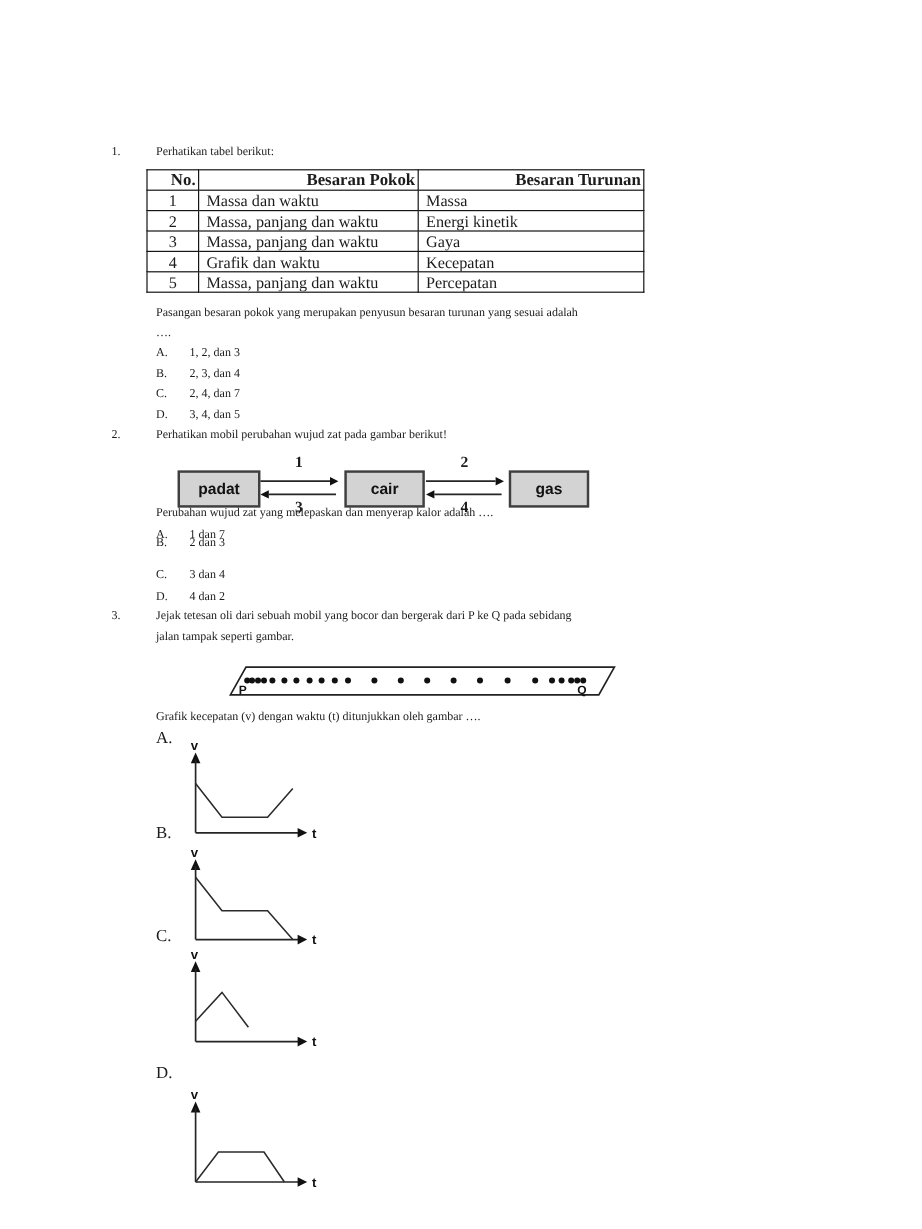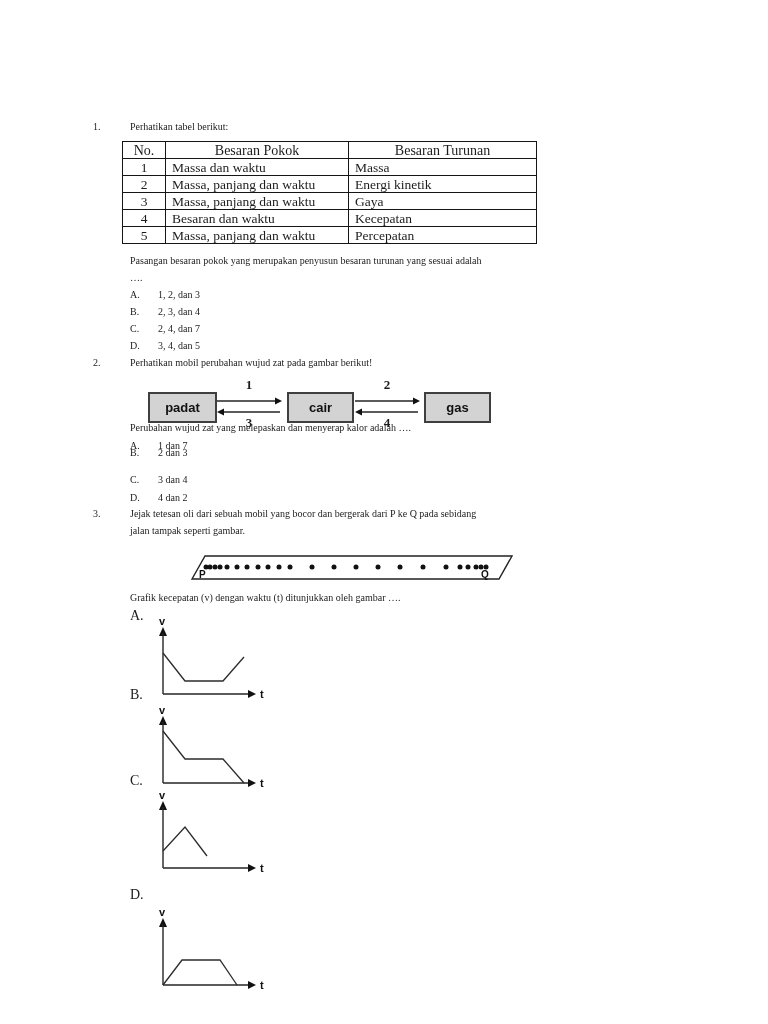--- a/index.html
+++ b/index.html
@@ -10,21 +10,21 @@
   .abs{position:absolute;}
   .line{font-size:10px;line-height:17px;white-space:nowrap;}
   .qnum{display:inline-block;width:37px;}
   .olet{display:inline-block;width:28px;}
 
   table.qtable{border-collapse:collapse;table-layout:fixed;background:#fff;}
   table.qtable th,table.qtable td{
     border:1px solid #151515;height:16px;line-height:15px;
     font-size:13.5px;padding:0 4px 0 6px;overflow:hidden;white-space:nowrap;
   }
-  table.qtable th{font-weight:normal;text-align:center;font-size:14px;padding:0 2px;}
+  table.qtable th{font-weight:bold;text-align:right;font-size:14px;padding:0 2px;}
   table.qtable td.c{text-align:center;padding:0 2px;}
 
   .statebox{
     background:#d3d3d3;border:2px solid #3f3f3f;
     display:flex;align-items:center;justify-content:center;
     font-family:"Liberation Sans",sans-serif;font-weight:bold;font-size:13px;color:#111;
   }
   .anum{width:14px;text-align:center;font-weight:bold;font-size:13px;line-height:14px;}
 
   svg .ax{stroke:#252525;stroke-width:1.4;fill:none;}
@@ -66,21 +66,21 @@
       <td>Massa, panjang dan waktu</td>
       <td>Energi kinetik</td>
     </tr>
     <tr>
       <td class="c">3</td>
       <td>Massa, panjang dan waktu</td>
       <td>Gaya</td>
     </tr>
     <tr>
       <td class="c">4</td>
-      <td>Besaran dan waktu</td>
+      <td>Grafik dan waktu</td>
       <td>Kecepatan</td>
     </tr>
     <tr>
       <td class="c">5</td>
       <td>Massa, panjang dan waktu</td>
       <td>Percepatan</td>
     </tr>
   </tbody>
 </table>
 

